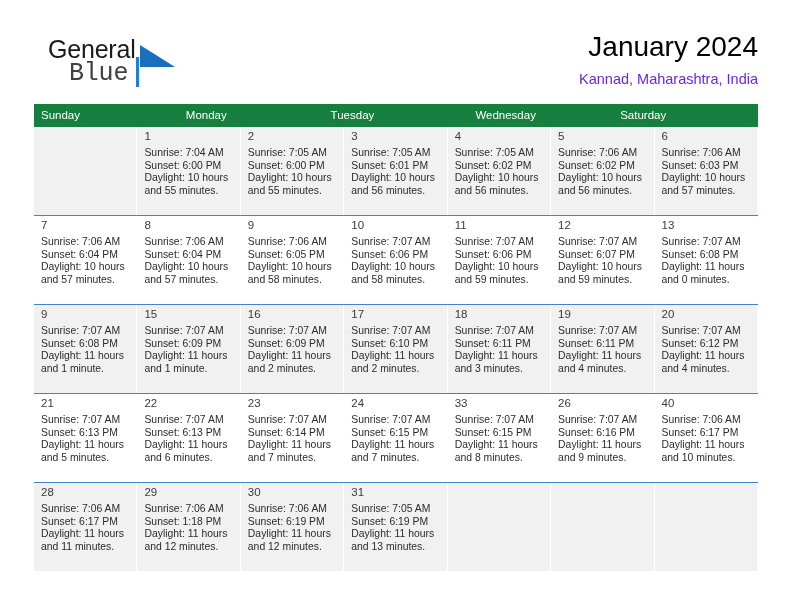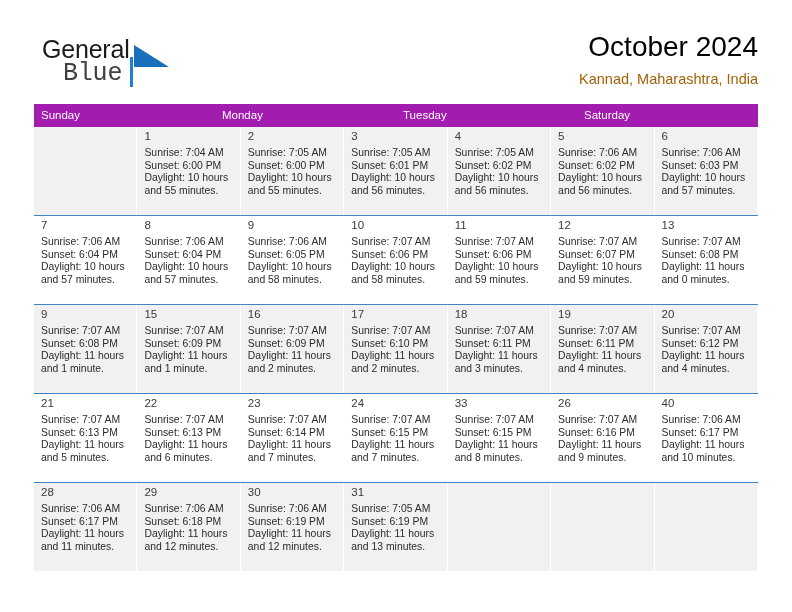--- a/index.html
+++ b/index.html
@@ -17,21 +17,21 @@
   .page {
     position: relative;
     width: 792px;
     height: 612px;
     box-sizing: border-box;
   }
 
   
   .header {
     position: absolute;
-    left: 42px;
+    left: 48px;
     top: 30px;
     right: 34px;
     height: 70px;
   }
   .logo {
     position: absolute;
     left: 0;
     top: 5px;
     width: 210px;
     height: 62px;
@@ -81,35 +81,35 @@
     font-size: 28px;
     line-height: 34px;
     color: #000000;
     font-weight: normal;
     white-space: nowrap;
   }
   .cal-subtitle {
     margin-top: 6px;
     font-size: 14.5px;
     line-height: 18px;
-    color: #a16207;
+    color: #6d28d9;
     white-space: nowrap;
   }
 
   
   .calendar {
     position: absolute;
     left: 34px;
     top: 104px;
     width: 724px;
   }
   .dow-row {
     display: flex;
     width: 100%;
-    background: #a21caf;
+    background: #15803d;
   }
   .dow {
     flex: 1 1 0;
     box-sizing: border-box;
     padding: 4px 0 5px 7px;
     font-size: 11.5px;
     line-height: 14px;
     color: #ffffff;
     white-space: nowrap;
   }
@@ -159,32 +159,33 @@
   <div class="header">
 
     <div class="logo">
       <span class="logo-general">General</span>
       <span class="logo-bar"></span>
       <span class="logo-tri"></span>
       <span class="logo-blue">Blue</span>
     </div>
 
     <div class="title-block">
-      <div class="cal-title">October 2024</div>
+      <div class="cal-title">January 2024</div>
       <div class="cal-subtitle">Kannad, Maharashtra, India</div>
     </div>
 
   </div>
 
   <div class="calendar">
 
     <div class="dow-row">
       <div class="dow">Sunday</div>
       <div class="dow">Monday</div>
       <div class="dow">Tuesday</div>
+      <div class="dow">Wednesday</div>
       <div class="dow">Saturday</div>
     </div>
 
     <div id="weeks-container">
         <div class="week first">
           <div class="day-cell empty">
             <div class="day-num"></div>
           </div>
           <div class="day-cell shaded">
             <div class="day-num">1</div>
@@ -443,21 +444,21 @@
               <div class="day-line">Sunrise: 7:06 AM</div>
               <div class="day-line">Sunset: 6:17 PM</div>
               <div class="day-line">Daylight: 11 hours</div>
               <div class="day-line">and 11 minutes.</div>
             </div>
           </div>
           <div class="day-cell shaded">
             <div class="day-num">29</div>
             <div class="day-info">
               <div class="day-line">Sunrise: 7:06 AM</div>
-              <div class="day-line">Sunset: 6:18 PM</div>
+              <div class="day-line">Sunset: 1:18 PM</div>
               <div class="day-line">Daylight: 11 hours</div>
               <div class="day-line">and 12 minutes.</div>
             </div>
           </div>
           <div class="day-cell shaded">
             <div class="day-num">30</div>
             <div class="day-info">
               <div class="day-line">Sunrise: 7:06 AM</div>
               <div class="day-line">Sunset: 6:19 PM</div>
               <div class="day-line">Daylight: 11 hours</div>

